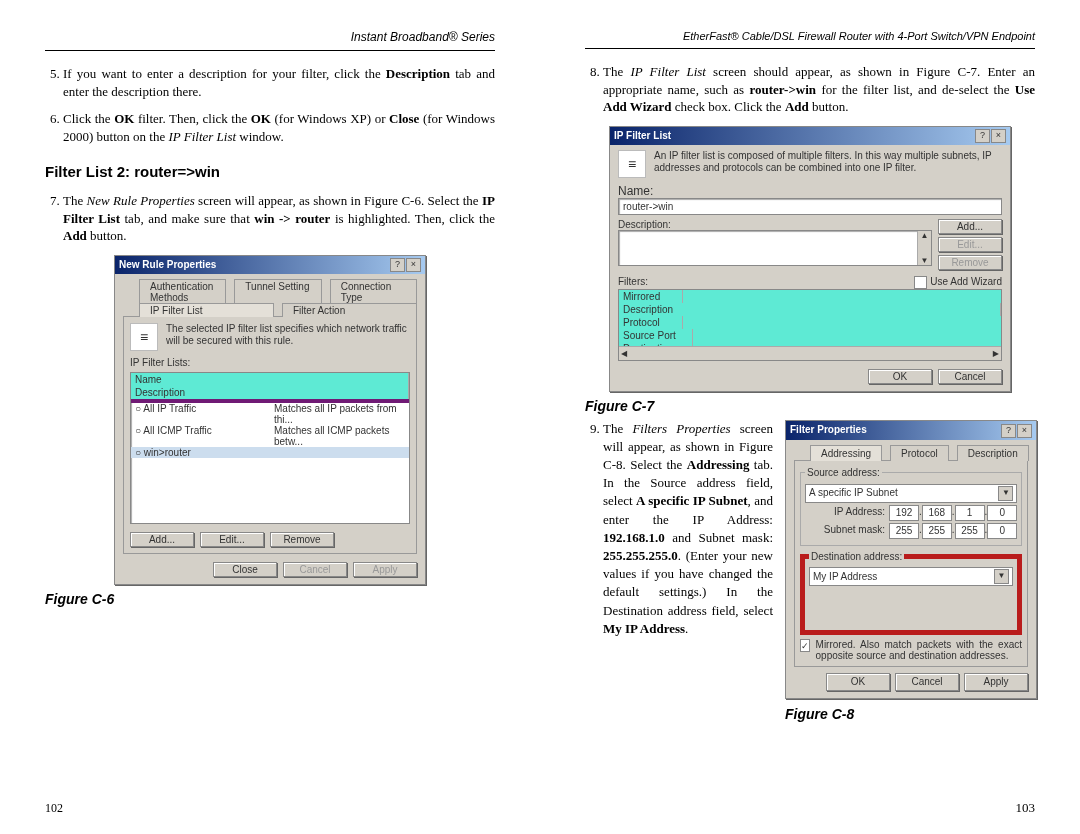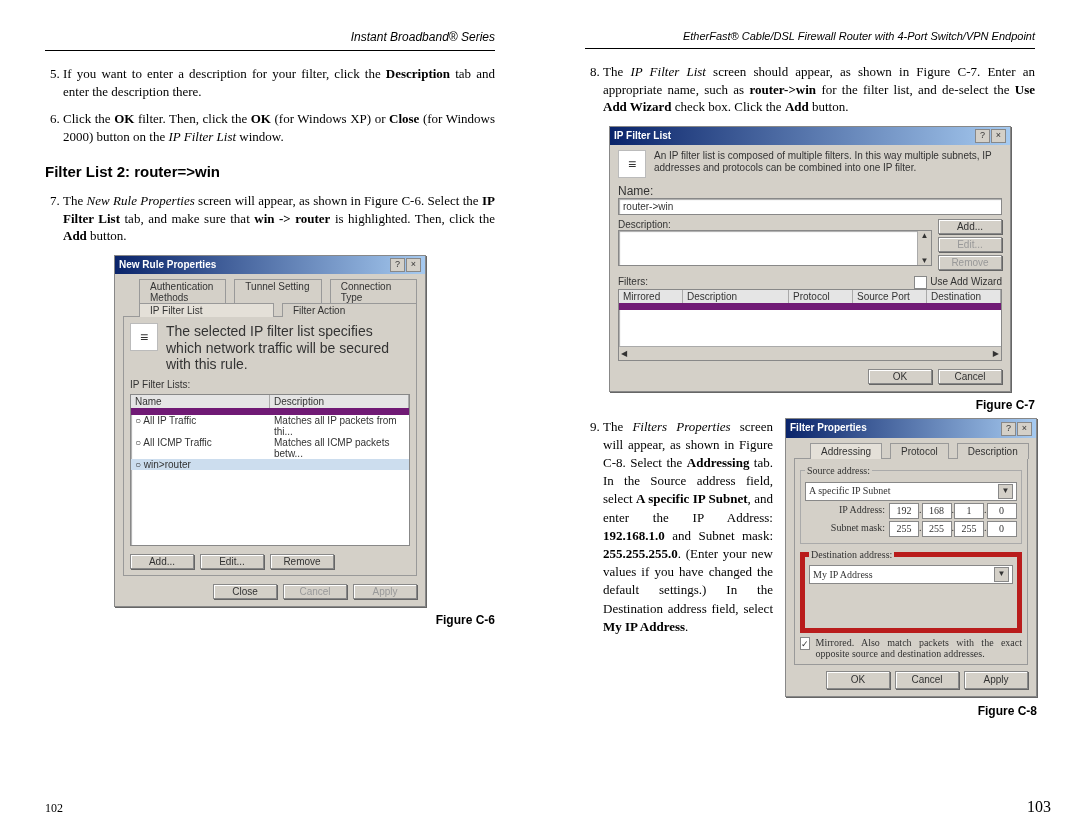--- a/index.html
+++ b/index.html
@@ -46,37 +46,38 @@
     line-height: 1.35;
     text-align: justify;
   }
   h3.section {
     font-family: Arial, sans-serif;
     font-weight: bold;
     font-size: 15px;
     margin: 18px 0 12px 0;
   }
   .fig-caption {
-    text-align: right;
+    text-align: left;
     font-family: Arial, sans-serif;
-    font-size: 12px;
+    font-size: 14px;
     font-weight: bold;
     margin: 6px 0;
+    font-style: italic;
   }
   .pagenum-left {
     position: absolute;
     bottom: 18px;
     left: 45px;
     font-size: 12px;
   }
   .pagenum-right {
     position: absolute;
     bottom: 18px;
-    right: 29px;
-    font-size: 16px;
+    right: 45px;
+    font-size: 13px;
   }
   .b { font-weight: bold; }
   .i { font-style: italic; }
 
   
   .win-dialog {
     font-family: Tahoma, Arial, sans-serif;
     font-size: 10px;
     background: #d4d0c8;
     border: 1px solid #888;
@@ -140,22 +141,23 @@
   .icon-block {
     width:26px;height:26px;
     background:#fff;
     border:1px solid #bbb;
     display:inline-flex;
     align-items:center;justify-content:center;
     font-size:14px;
   }
   .grid-header {
     display:flex;
-    background:#e5e5e5;
-    border-bottom:7px solid #701a75;
+    background:#5eead4;
+    border-bottom:4px solid #701a75;
+    flex-direction:column;
   }
   .grid-header div {
     padding:1px 4px;
     border-right:1px solid #aaa;
     font-size:10px;
   }
   .grid-row {
     display:flex;
     font-size:10px;
   }
@@ -230,21 +232,21 @@
           <div class="win-tab" style="flex:1">Tunnel Setting</div>
           <div class="win-tab" style="flex:1">Connection Type</div>
         </div>
         <div class="win-tabs">
           <div class="win-tab" style="flex:1;background:#e4e0d8">IP Filter List</div>
           <div class="win-tab" style="flex:1">Filter Action</div>
         </div>
         <div style="border:1px solid #999;padding:6px;">
           <div style="display:flex;gap:8px;margin-bottom:6px;">
             <div class="icon-block">≡</div>
-            <div style="flex:1;font-size:14px;line-height:1.2">The selected IP filter list specifies which network traffic will be secured with this rule.</div>
+            <div style="flex:1;font-size:10px;line-height:1.2">The selected IP filter list specifies which network traffic will be secured with this rule.</div>
           </div>
           <div style="font-size:10px;margin:4px 0">IP Filter Lists:</div>
           <div class="win-sunken" style="height:150px;">
             <div class="grid-header">
               <div style="flex:1">Name</div>
               <div style="flex:1">Description</div>
             </div>
             <div class="grid-row">
               <div style="flex:1">○ <span>All IP Traffic</span></div>
               <div style="flex:1">Matches all IP packets from thi...</div>
@@ -354,21 +356,21 @@
             <div class="win-title">
               <span>Filter Properties</span>
               <span class="win-title-btns"><span>?</span><span>×</span></span>
             </div>
             <div class="win-body">
               <div class="win-tabs">
                 <div class="win-tab" style="background:#e4e0d8">Addressing</div>
                 <div class="win-tab">Protocol</div>
                 <div class="win-tab">Description</div>
               </div>
-              <div style="border:1px solid #999;padding:5px;font-family:Liberation Serif, serif;">
+              <div style="border:1px solid #999;padding:5px;">
                 <fieldset style="border:1px solid #aaa;margin:0 0 4px 0;padding:4px;">
                   <legend style="font-size:10px">Source address:</legend>
                   <div class="dropdown">
                     <span>A specific IP Subnet</span>
                       <span class="arrow">▼</span>
                   </div>
                   <div class="field-row">
                     <div class="field-label">IP Address:</div>
                     <span class="ip-cell">192</span> . <span class="ip-cell">168</span> . <span class="ip-cell">1</span> . <span class="ip-cell">0</span>
                   </div>

